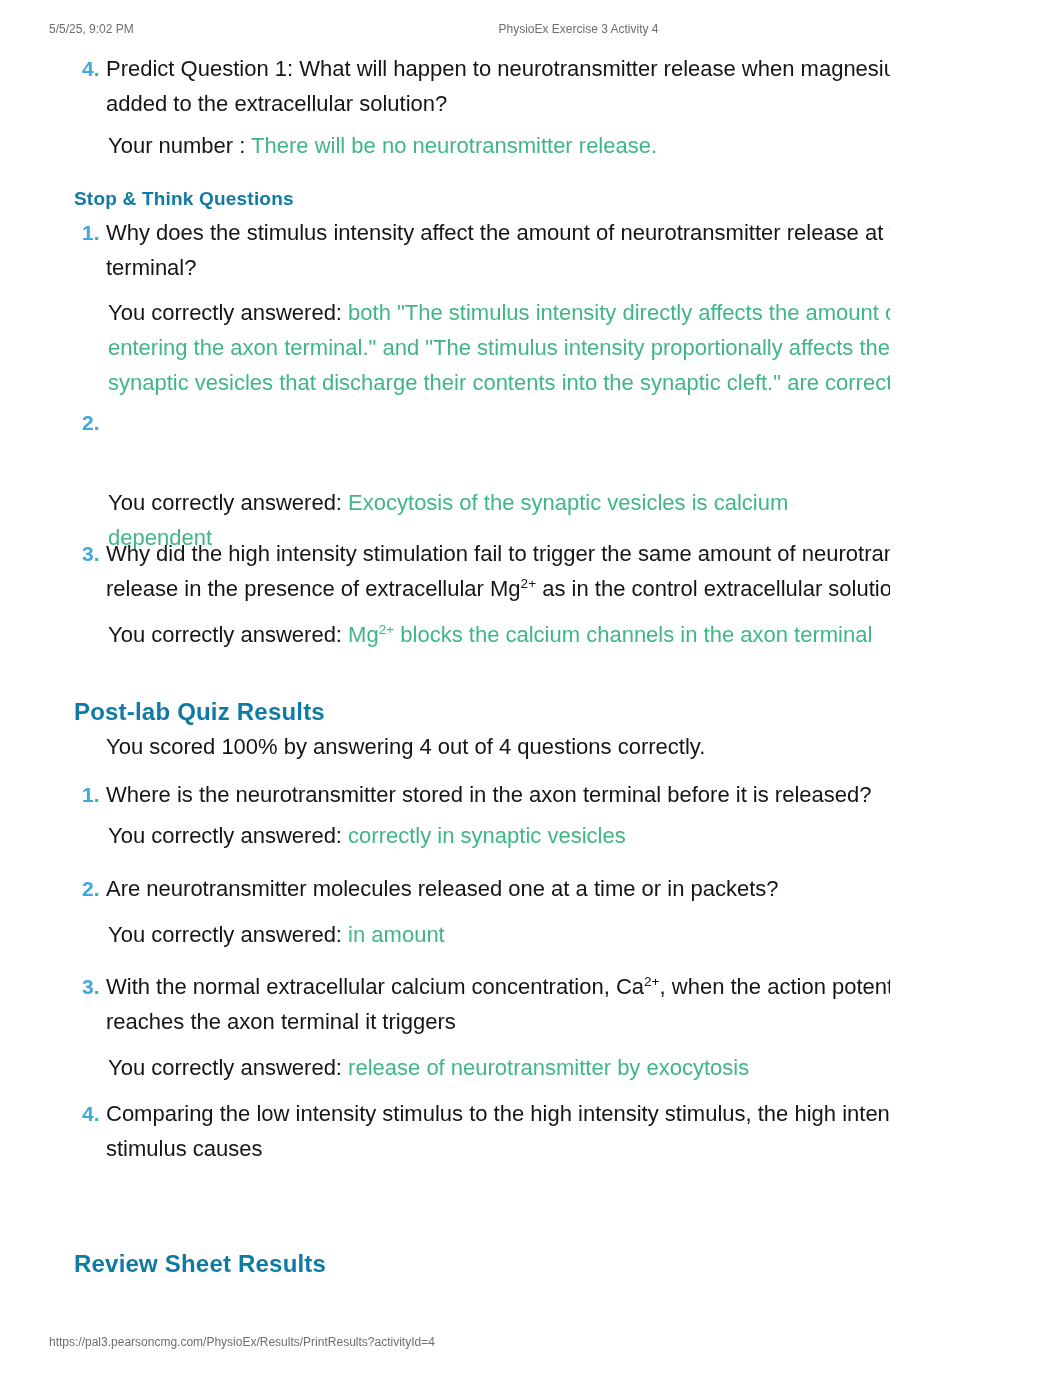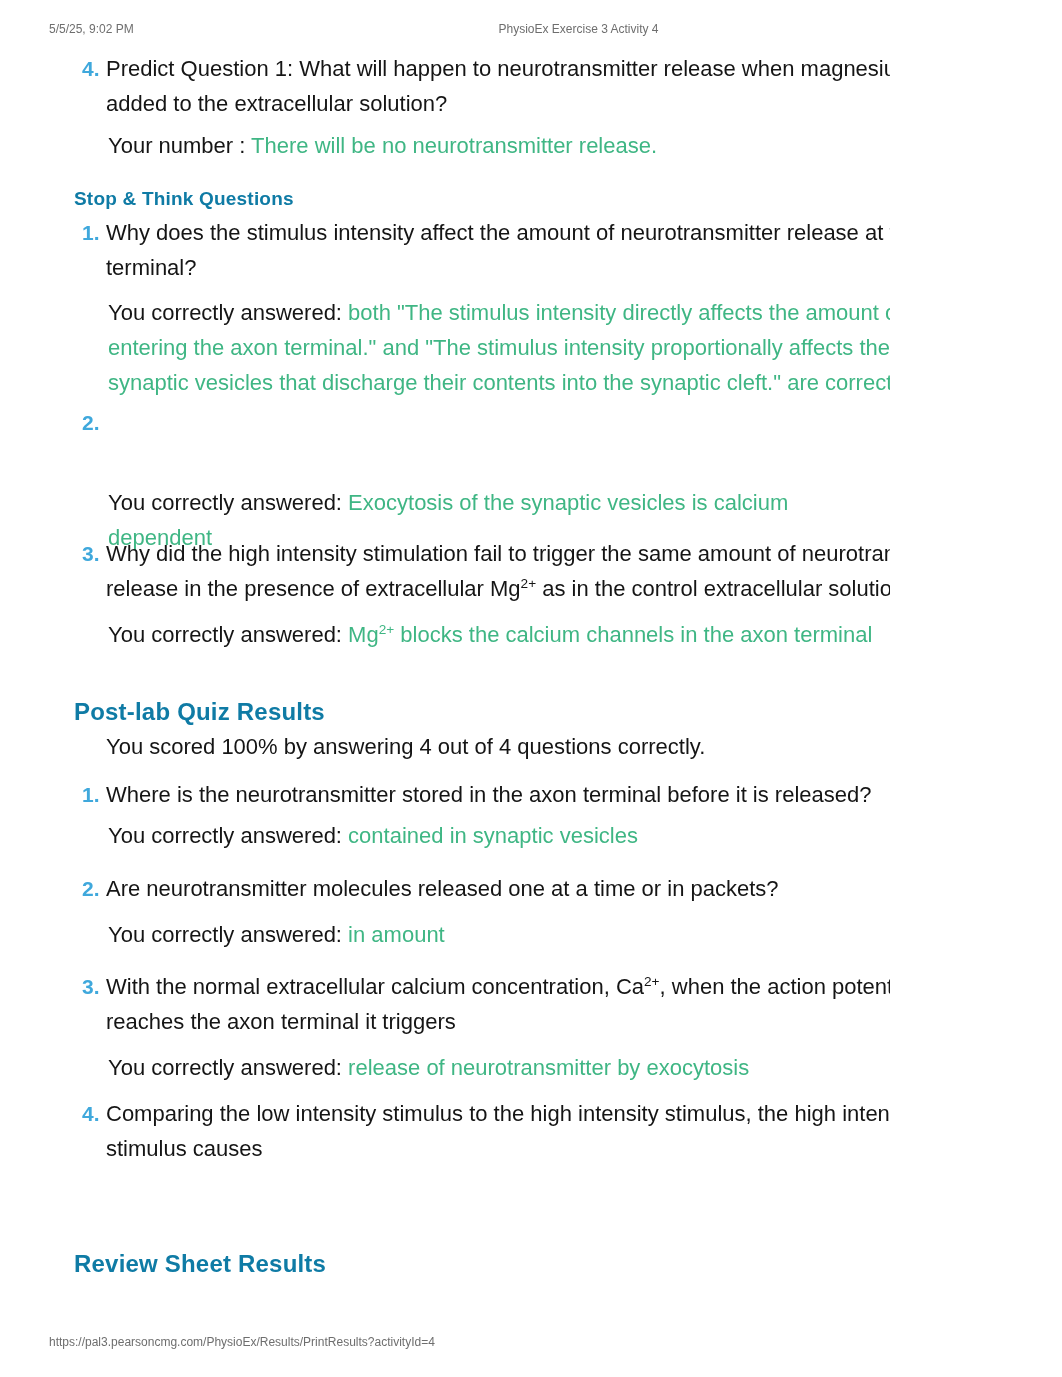--- a/index.html
+++ b/index.html
@@ -95,21 +95,21 @@
   </div>
 
   <div class="section-heading" style="top:658px;margin-top:40px;">Post-lab Quiz Results</div>
   <div class="score-line" style="top:729px;margin-left:32px;">You scored 100% by answering 4 out of 4 questions correctly.</div>
 
   <div class="question-item" style="top:777px;width:917px;">
     <span class="question-number">1.</span><span>Where is the neurotransmitter stored in the axon terminal before it is released?</span>
   </div>
   <div class="answer-row" style="top:818px;">
     <span>You correctly answered:</span>
-    <span class="answer-value">contained in synaptic vesicles</span>
+    <span class="answer-value">correctly in synaptic vesicles</span>
   </div>
 
   <div class="question-item" style="top:871px;width:917px;">
     <span class="question-number">2.</span><span>Are neurotransmitter molecules released one at a time or in packets?</span>
   </div>
   <div class="answer-row" style="top:917px;">
     <span>You correctly answered:</span>
     <span class="answer-value">in amount</span>
   </div>
 

